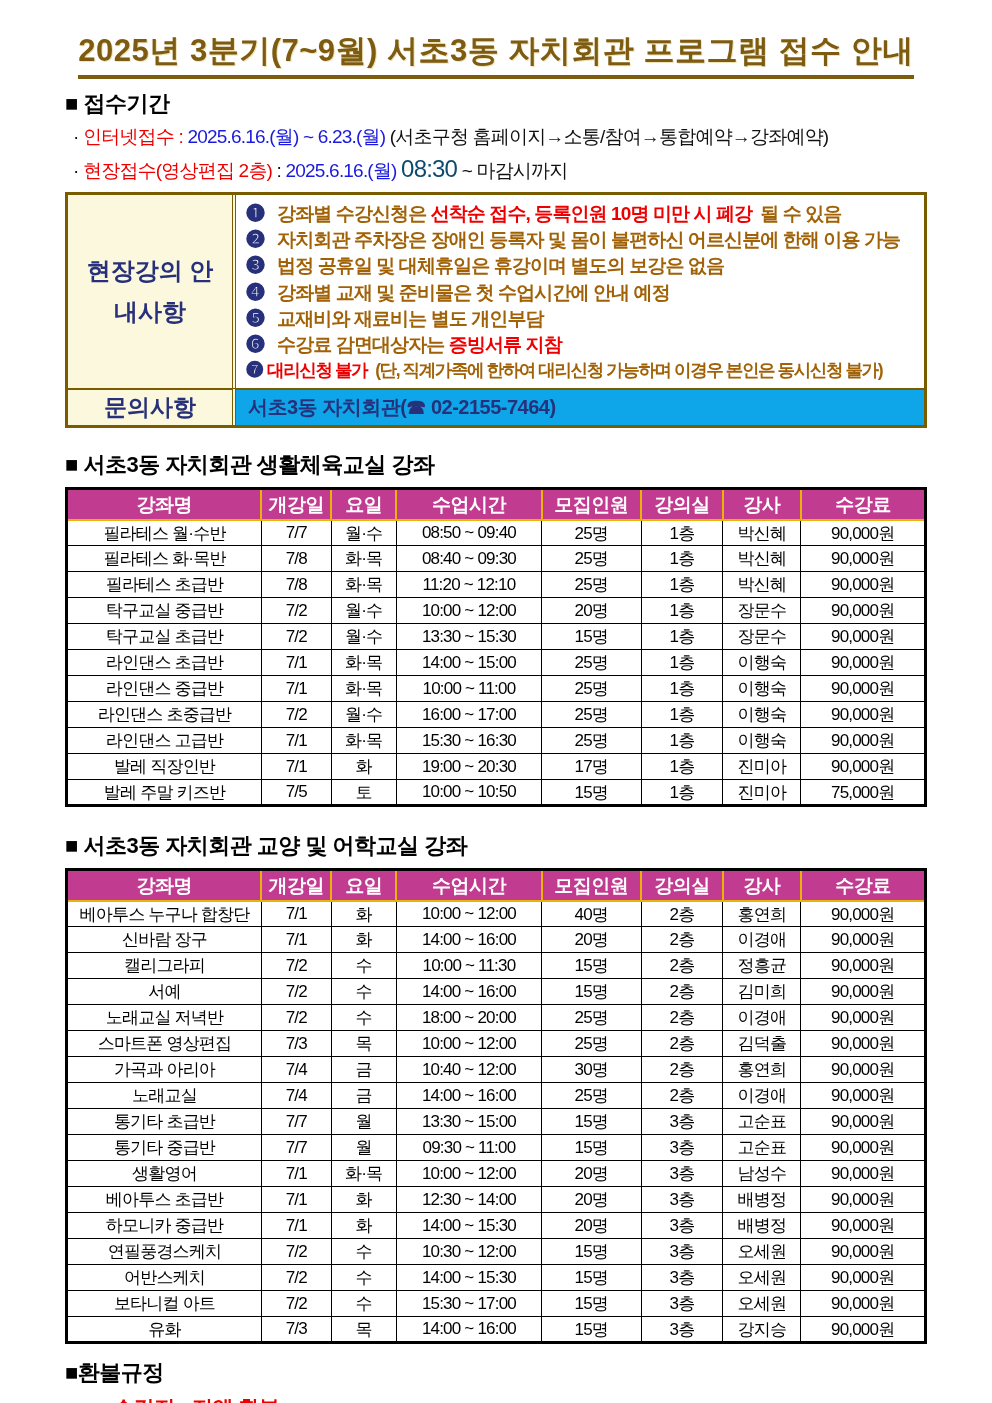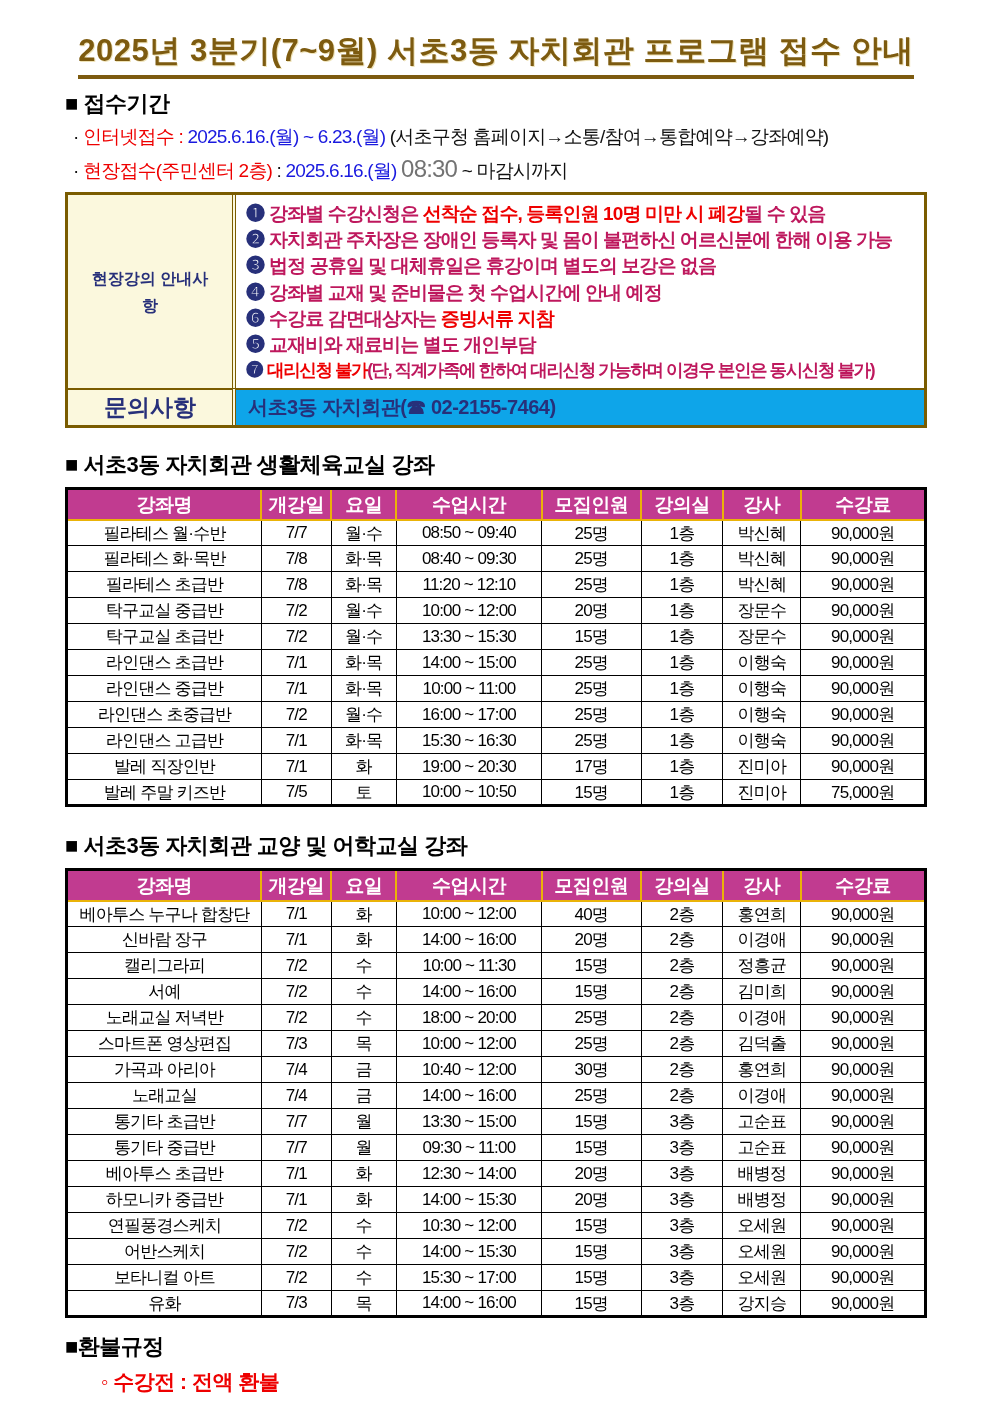--- a/index.html
+++ b/index.html
@@ -21,32 +21,32 @@
     padding-bottom:3px;
     text-shadow:1px 1px 0 #efe3b8;
   }
 
   
   .sec-heading { font-size:22px; font-weight:bold; color:#000; margin:6px 0 4px 0; letter-spacing:-0.5px; }
   .reg-line { font-size:19px; font-weight:normal; margin:5px 0 5px 8px; white-space:nowrap; letter-spacing:-0.8px; }
   .c-k { color:#111111; }
   .c-r { color:#ee0000; }
   .c-b { color:#1a1adf; }
-  .c-n { color:#be185d; }
-  .c-R { color:#737373; font-size:24px; }
+  .c-n { color:#a16207;margin-left:8px; }
+  .c-R { color:#0c4a6e; font-size:24px; }
 
   
   .notice-box {
     display:grid; grid-template-columns:168px 1fr;
     border:3px solid #7a5c00; margin-top:8px; width:862px;
   }
   .nb-left {
     background:#fbf8dd; color:#27307a;
     display:flex; align-items:center; justify-content:center; text-align:center;
-    font-size:16px; font-weight:bold; line-height:1.7;
+    font-size:24px; font-weight:bold; line-height:1.7;
     border-right:4px double #7a5c00;
     padding:20px 18px;
   }
   .nb-right { background:#ffffff; padding:6px 8px 6px 10px; }
   .nb-item { font-size:19px; font-weight:bold; color:#27307a; line-height:1.38; letter-spacing:-0.9px; white-space:nowrap; }
   .nb-item:nth-child(7) { font-size:17.5px; letter-spacing:-1.4px; }
   .nb-num { margin-right:5px; }
   .nb-inquiry {
     border-top:2px solid #7a5c00; font-size:23px; line-height:1.2; padding:3px 18px;text-align:right;
   }
@@ -80,32 +80,32 @@
 
 <div class="page">
 
   <h1 class="doc-title">
     <span class="title-text">2025년 3분기(7~9월) 서초3동 자치회관 프로그램 접수 안내</span>
   </h1>
 
   <section>
     <h2 class="sec-heading">■ 접수기간</h2>
     <div class="reg-line"><span class="c-k">· </span><span class="c-r">인터넷접수 : </span><span class="c-b">2025.6.16.(월) ~ 6.23.(월)</span><span class="c-k"> (서초구청 홈페이지→소통/참여→통합예약→강좌예약)</span></div>
-    <div class="reg-line"><span class="c-k">· </span><span class="c-r">현장접수(주민센터 2층)</span><span class="c-k"> : </span><span class="c-b">2025.6.16.(월) </span><span class="c-R">08:30</span><span class="c-k"> ~ 마감시까지</span></div>
+    <div class="reg-line"><span class="c-k">· </span><span class="c-r">현장접수(영상편집 2층)</span><span class="c-k"> : </span><span class="c-b">2025.6.16.(월) </span><span class="c-R">08:30</span><span class="c-k"> ~ 마감시까지</span></div>
   </section>
 
   <div class="notice-box">
     <div class="nb-left">현장강의 안내사항</div>
     <div class="nb-right">
         <div class="nb-item"><span class="nb-num">❶</span><span class="c-n">강좌별 수강신청은 </span><span class="c-r">선착순 접수, 등록인원 10명 미만 시 폐강</span><span class="c-n">될 수 있음</span></div>
         <div class="nb-item"><span class="nb-num">❷</span><span class="c-n">자치회관 주차장은 장애인 등록자 및 몸이 불편하신 어르신분에 한해 이용 가능</span></div>
         <div class="nb-item"><span class="nb-num">❸</span><span class="c-n">법정 공휴일 및 대체휴일은 휴강이며 별도의 보강은 없음</span></div>
         <div class="nb-item"><span class="nb-num">❹</span><span class="c-n">강좌별 교재 및 준비물은 첫 수업시간에 안내 예정</span></div>
+        <div class="nb-item"><span class="nb-num">❺</span><span class="c-n">교재비와 재료비는 별도 개인부담</span></div>
         <div class="nb-item"><span class="nb-num">❻</span><span class="c-n">수강료 감면대상자는 </span><span class="c-r">증빙서류 지참</span></div>
-        <div class="nb-item"><span class="nb-num">❺</span><span class="c-n">교재비와 재료비는 별도 개인부담</span></div>
         <div class="nb-item"><span class="nb-num">❼</span><span class="c-r">대리신청 불가</span><span class="c-n">(단, 직계가족에 한하여 대리신청 가능하며 이경우 본인은 동시신청 불가)</span></div>
       </div>
     <div class="nb-left nb-inquiry">문의사항</div>
     <div class="nb-inquiry-value">서초3동 자치회관(☎ 02-2155-7464)</div>
   </div>
 
   <h2 class="sec-title first">■ 서초3동 자치회관 생활체육교실 강좌</h2>
   <table class="course-table">
     <colgroup>
       <col style="width:22.7%">
@@ -362,20 +362,30 @@
           <td>통기타 중급반</td>
           <td>7/7</td>
           <td>월</td>
           <td>09:30 ~ 11:00</td>
           <td>15명</td>
           <td>3층</td>
           <td>고순표</td>
           <td>90,000원</td>
         </tr>
         <tr>
+          <td>생활영어</td>
+          <td>7/1</td>
+          <td>화·목</td>
+          <td>10:00 ~ 12:00</td>
+          <td>20명</td>
+          <td>3층</td>
+          <td>남성수</td>
+          <td>90,000원</td>
+        </tr>
+        <tr>
           <td>베아투스 초급반</td>
           <td>7/1</td>
           <td>화</td>
           <td>12:30 ~ 14:00</td>
           <td>20명</td>
           <td>3층</td>
           <td>배병정</td>
           <td>90,000원</td>
         </tr>
         <tr>

